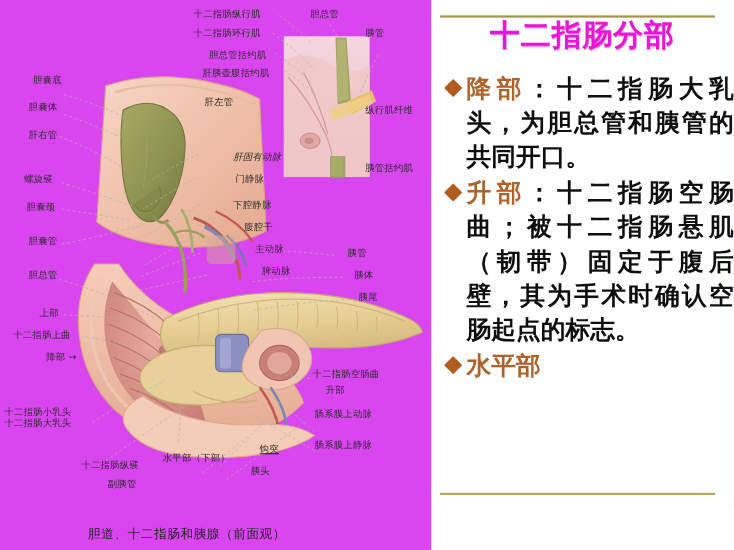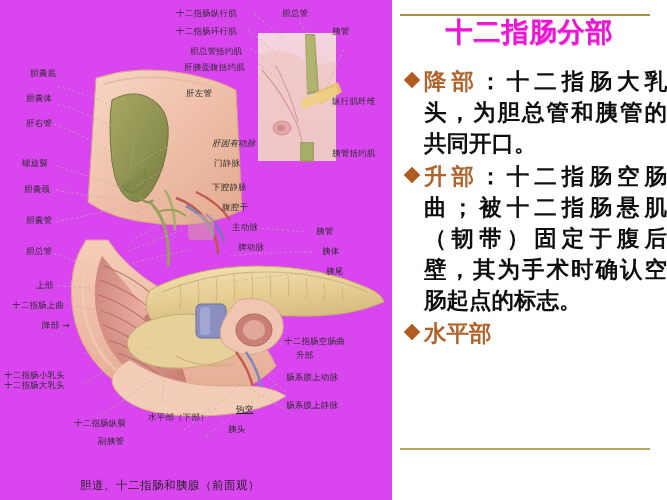--- a/index.html
+++ b/index.html
@@ -318,21 +318,21 @@
     <div class="anno" style="left:238px; top:242px;">脾动脉</div>
 
     <div class="anno" style="left:316px; top:226px;">胰管</div>
     <div class="anno" style="left:322px; top:246px;">胰体</div>
     <div class="anno" style="left:326px; top:266px;">胰尾</div>
 
     <div class="anno" style="left:36px;  top:280px;">上部</div>
     <div class="anno" style="left:12px;  top:300px;">十二指肠上曲</div>
     <div class="anno" style="left:42px;  top:320px;">降部 →</div>
     <div class="anno" style="left:4px;   top:350px;margin-top:20px;">十二指肠小乳头</div>
-    <div class="anno" style="left:4px;   top:380px;">十二指肠大乳头</div>
+    <div class="anno" style="left:4px;   top:380px;font-family:Liberation Mono, monospace;">十二指肠大乳头</div>
     <div class="anno" style="left:30px;  top:418px;margin-left:44px;">十二指肠纵襞</div>
     <div class="anno" style="left:98px;  top:436px;">副胰管</div>
 
     <div class="anno" style="left:148px; top:412px;">水平部（下部）</div>
     <div class="anno" style="left:228px; top:424px;">胰头</div>
     <div class="anno" style="left:236px; top:404px;text-decoration:underline;">钩突</div>
 
     <div class="anno" style="left:284px; top:336px;">十二指肠空肠曲</div>
     <div class="anno" style="left:296px; top:350px;">升部</div>
     <div class="anno" style="left:286px; top:372px;text-align:right;">肠系膜上动脉</div>

